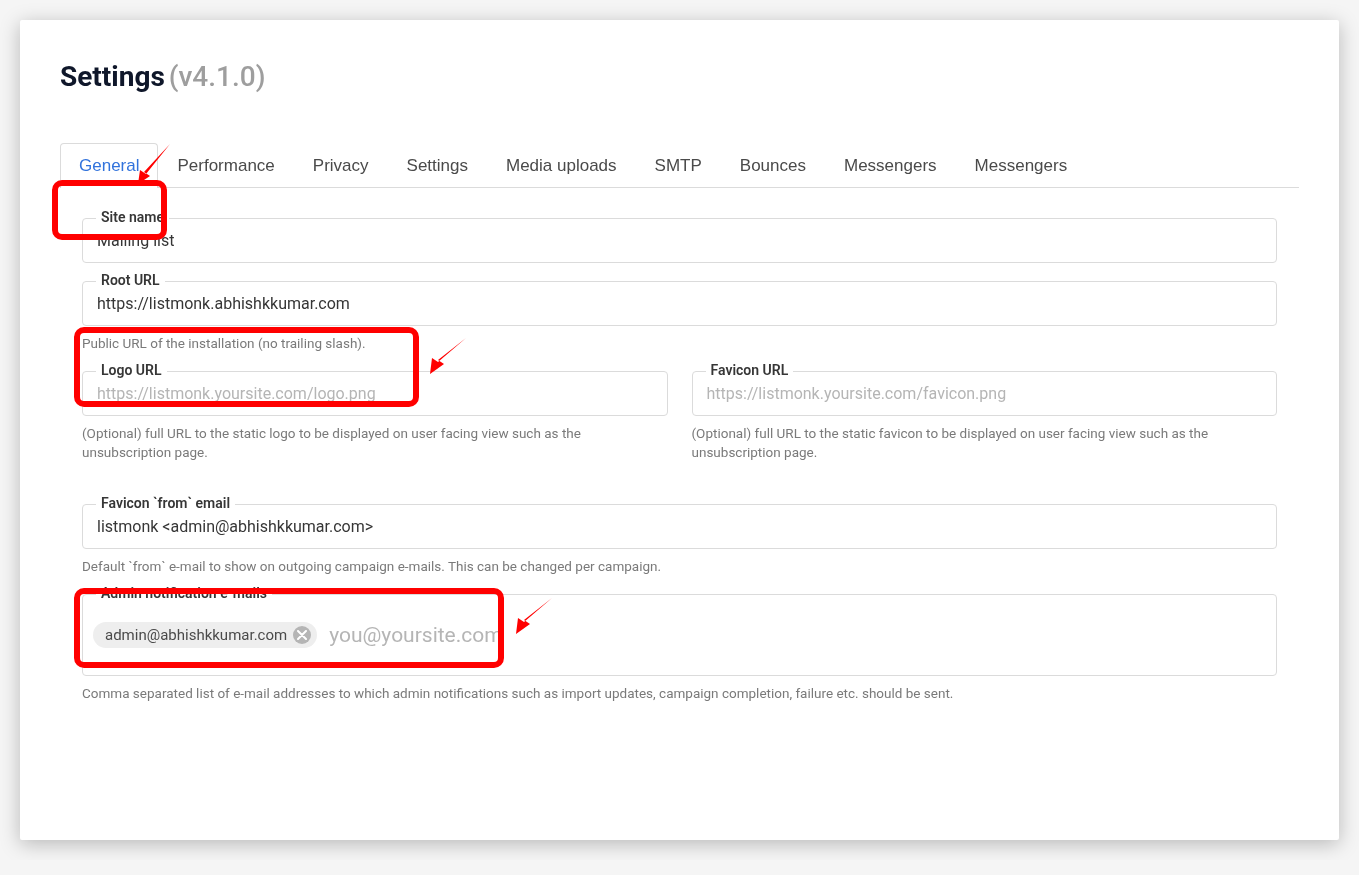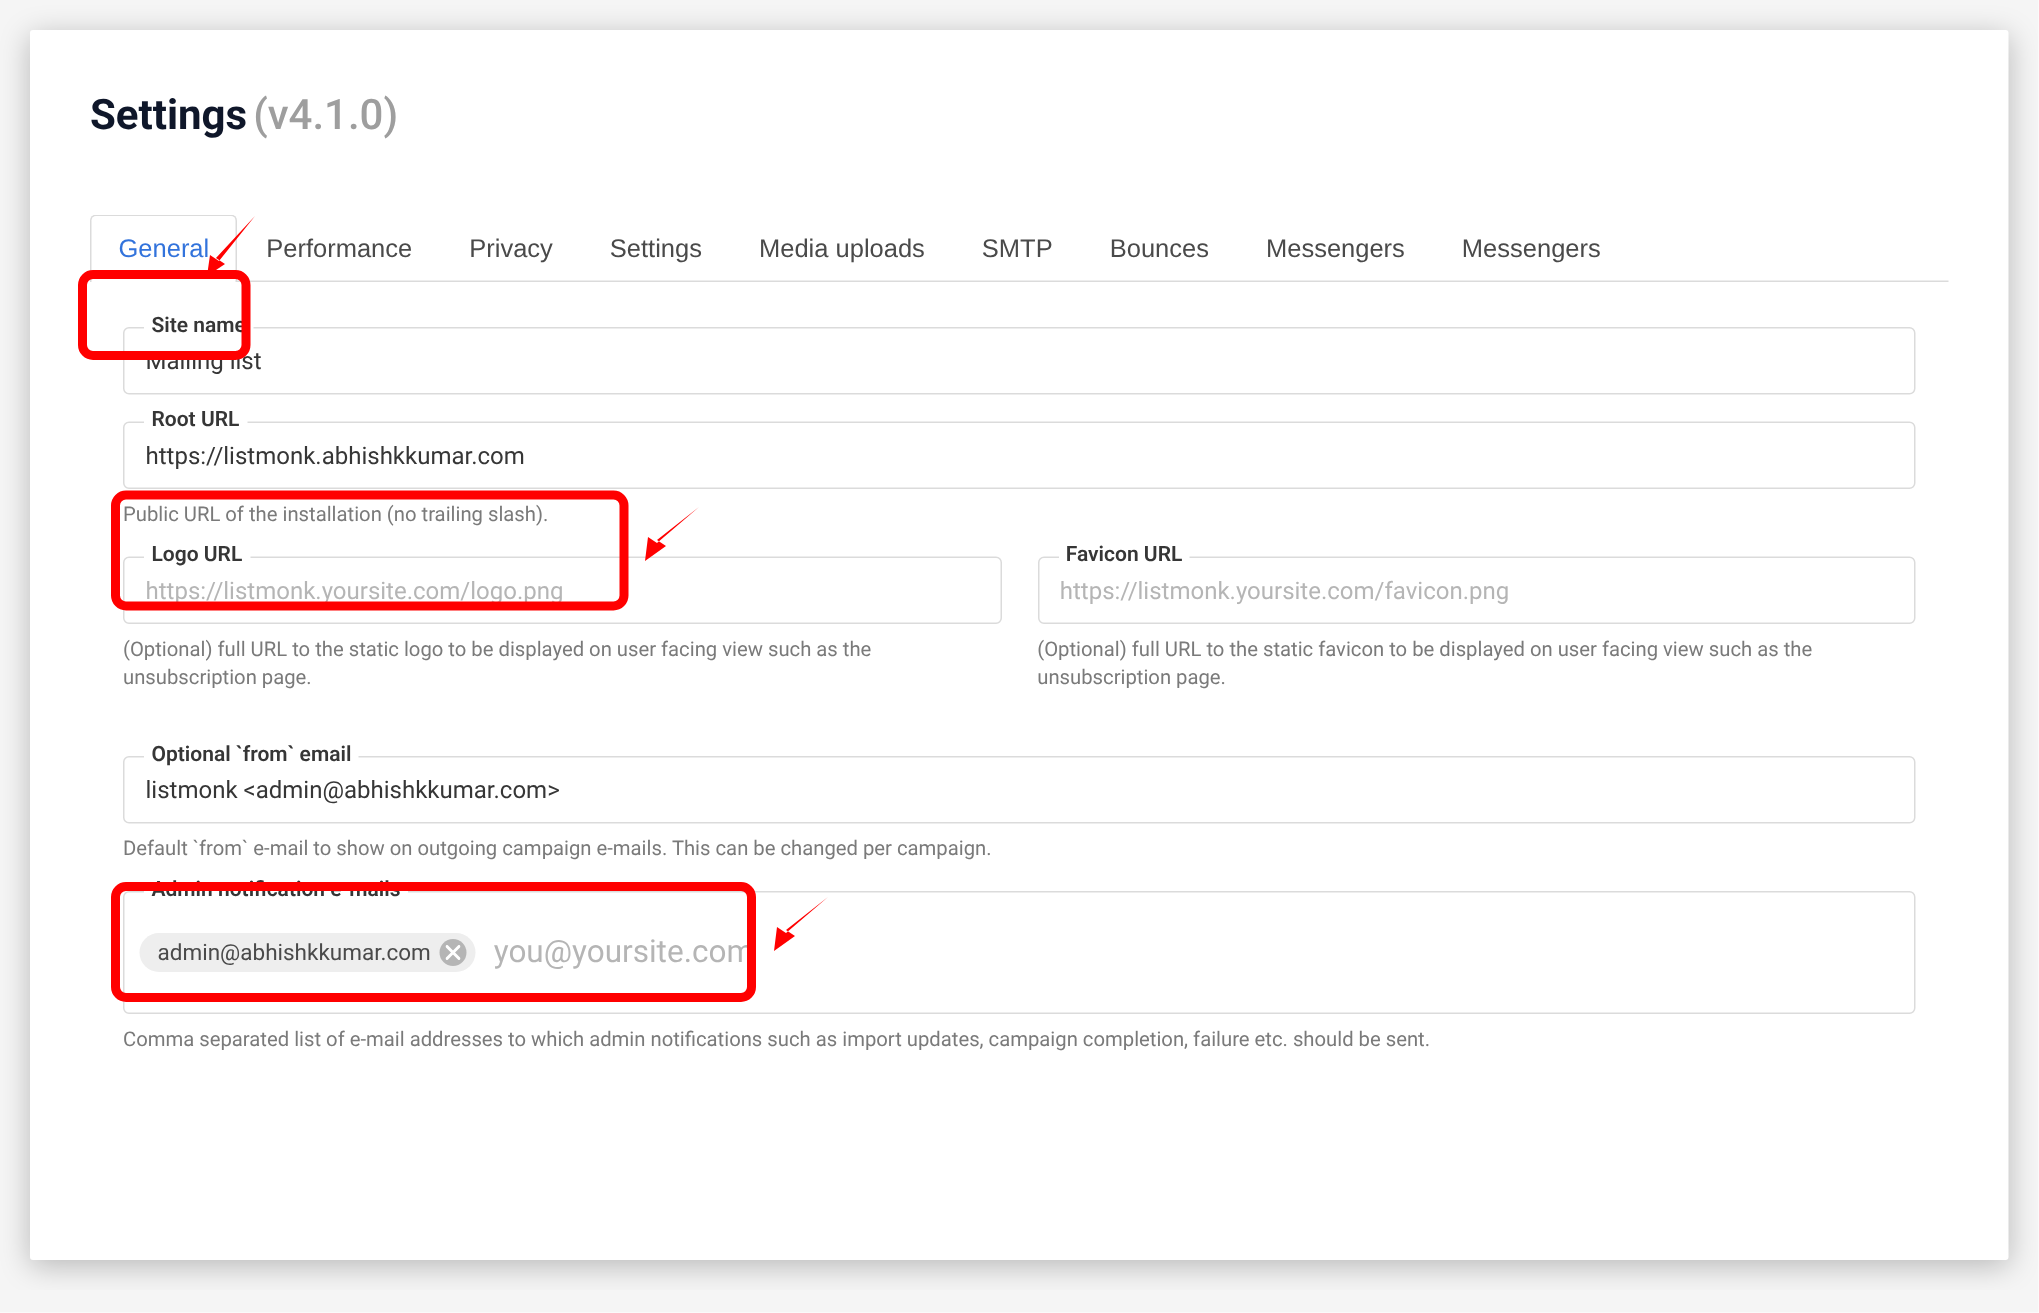--- a/index.html
+++ b/index.html
@@ -213,21 +213,21 @@
           <label class="field-label">Favicon URL</label>
           <input class="field-input" type="text" placeholder="https://listmonk.yoursite.com/favicon.png" style="">
           <p class="field-help">(Optional) full URL to the static favicon to be displayed on user facing view such as the unsubscription page.</p>
         </div>
       </div>
     </div>
 
     <div class="spacer"></div>
 
     <div class="field">
-      <label class="field-label">Optional `from` email</label>
+      <label class="field-label">Favicon `from` email</label>
       <input class="field-input" type="text" value="listmonk &lt;admin@abhishkkumar.com&gt;" style="">
       <p class="field-help">Default `from` e-mail to show on outgoing campaign e-mails. This can be changed per campaign.</p>
     </div>
 
     <div class="field">
       <label class="field-label">Admin notification e-mails</label>
       <div class="tag-input-wrap">
         <span class="tag">
           <span>admin@abhishkkumar.com</span>
           <span class="tag-remove">

